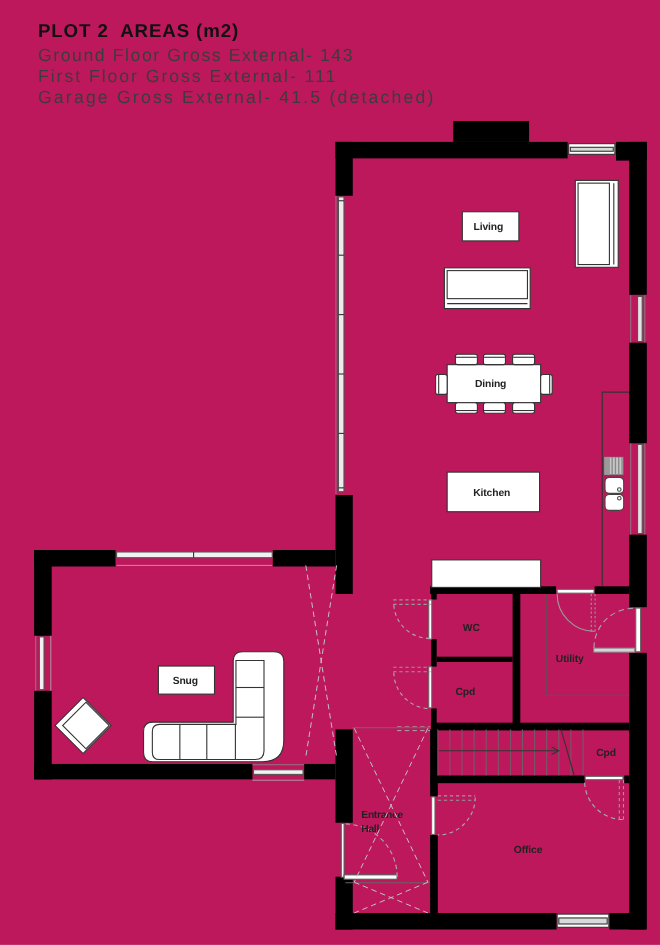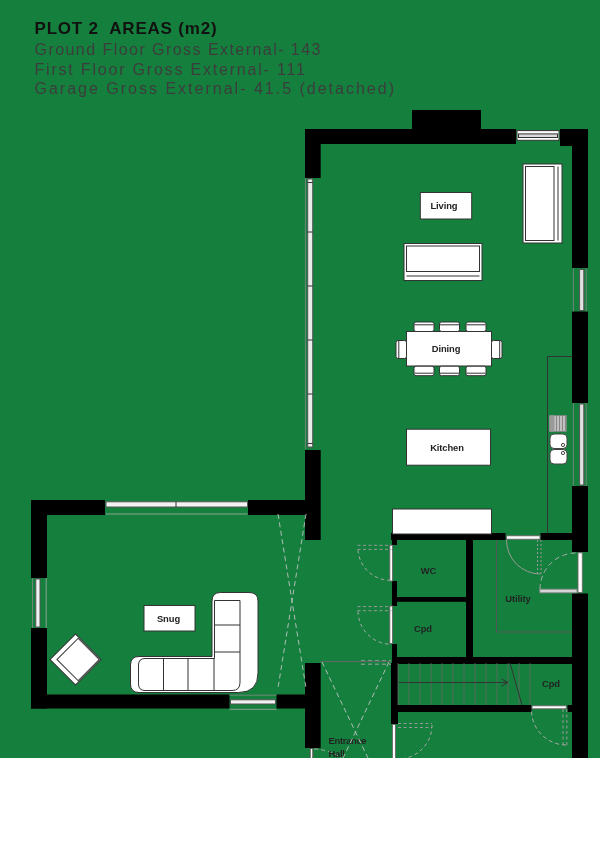--- a/index.html
+++ b/index.html
@@ -1,16 +1,16 @@
 <!DOCTYPE html>
 <html><head>
 <meta charset="utf-8">
 <style>
   html,body{margin:0;padding:0;background:#fff;}
-  .page{position:relative;width:600px;height:758px;background:#15803d;overflow:hidden;}
+  .page{position:relative;width:600px;height:859px;background:#be185d;overflow:hidden;}
   svg{position:absolute;top:0;left:0;}
   text{font-family:"Liberation Sans",sans-serif;fill:#2e2e2e;}
   .lbl{font-size:9.4px;font-weight:bold;letter-spacing:-0.1px;fill:#222;}
 </style>
 </head>
 <body>
 <div class="page">
 <svg width="600" height="859" viewBox="0 0 600 859">
 
 <text x="34.5" y="34" style="font-size:17px;font-weight:bold;letter-spacing:0.8px;fill:#111">PLOT 2&nbsp; AREAS (m2)</text>

